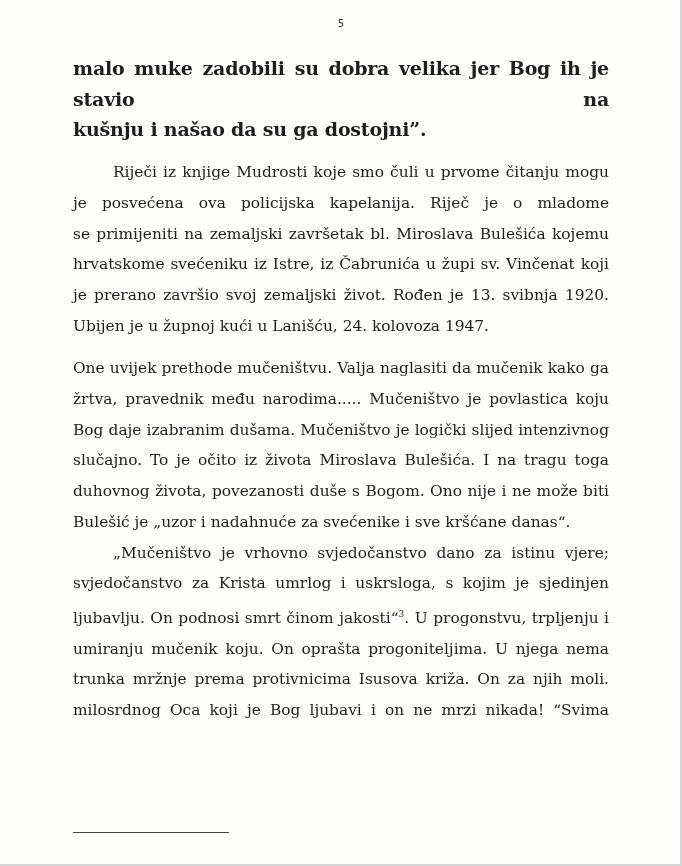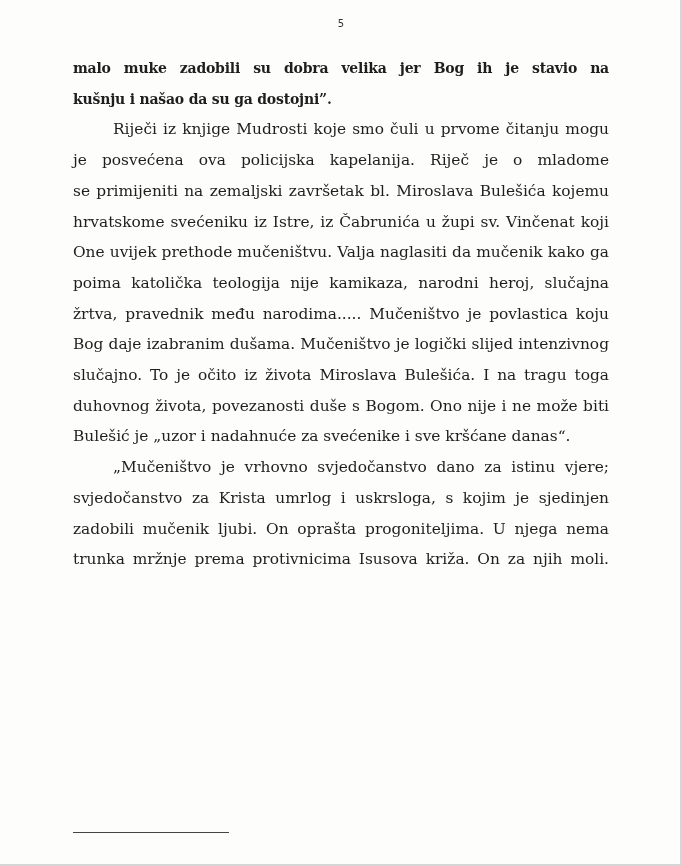--- a/index.html
+++ b/index.html
@@ -22,23 +22,23 @@
     text-align: center;
     font-family: "DejaVu Sans", sans-serif;
     font-size: 10px; color: #333;
   }
   .body-text {
     position: absolute; left: 73px; width: 536px; top: 53px;
     font-size: 15.4px; line-height: 30.7px;
   }
   .line { display: block; white-space: nowrap; }
   .justify { text-align: justify; text-align-last: justify; white-space: normal; }
-  .bold { font-weight: bold; font-size: 14px; letter-spacing: -0.2px; }
+  .bold { font-weight: bold; font-size: 19px; letter-spacing: -0.2px; }
   .indent { padding-left: 40px; }
-  .para-gap { }
+  .para-gap { margin-top: 12px; }
   sup.ref { font-size: 9px; vertical-align: 6px; }
   .footnote-rule {
     position: absolute; left: 73px; top: 832px; width: 156px; height: 1px;
     background: #444;
   }
   .footnote {
     position: absolute; left: 73px; top: 882px;
     font-family: Liberation Serif, serif;
     font-size: 11.5px; color: #222;
   }
@@ -54,37 +54,40 @@
     <div>
       <span class="line bold justify">malo muke zadobili su dobra velika jer Bog ih je stavio na</span>
       <span class="line bold">kušnju i našao da su ga dostojni”.</span>
     </div>
 
     <div class="para-gap">
       <span class="line justify indent">Riječi iz knjige Mudrosti koje smo čuli u prvome čitanju mogu</span>
       <span class="line justify">je posvećena ova policijska kapelanija. Riječ je o mladome</span>
       <span class="line justify">se primijeniti na zemaljski završetak bl. Miroslava Bulešića kojemu</span>
       <span class="line justify">hrvatskome svećeniku iz Istre, iz Čabrunića u župi sv. Vinčenat koji</span>
+      <span class="line justify">je prerano završio svoj zemaljski život. Rođen je 13. svibnja 1920.</span>
+      <span class="line">Ubijen je u župnoj kući u Lanišću, 24. kolovoza 1947.</span>
     </div>
 
     <div class="para-gap">
       <span class="line justify">One uvijek prethode mučeništvu. Valja naglasiti da mučenik kako ga</span>
-      <span class="line justify">poima katolička teologija nije kamikaza, narodni heroj, slučajna</span>
       <span class="line justify">žrtva, pravednik među narodima..... Mučeništvo je povlastica koju</span>
       <span class="line justify">Bog daje izabranim dušama. Mučeništvo je logički slijed intenzivnog</span>
       <span class="line justify">slučajno. To je očito iz života Miroslava Bulešića. I na tragu toga</span>
       <span class="line justify">duhovnog života, povezanosti duše s Bogom. Ono nije i ne može biti</span>
       <span class="line">Bulešić je „uzor i nadahnuće za svećenike i sve kršćane danas“.</span>
     </div>
 
     <div>
       <span class="line justify indent">„Mučeništvo je vrhovno svjedočanstvo dano za istinu vjere;</span>
       <span class="line justify">svjedočanstvo za Krista umrlog i uskrsloga, s kojim je sjedinjen</span>
-      <span class="line justify">zadobili mučenik ljubi. On oprašta progoniteljima. U njega nema</span>
+      <span class="line justify"><span>ljubavlju. On podnosi smrt činom jakosti“</span><sup class="ref">3</sup><span>. U progonstvu, trpljenju i</span></span>
+      <span class="line justify">umiranju mučenik koju. On oprašta progoniteljima. U njega nema</span>
       <span class="line justify">trunka mržnje prema protivnicima Isusova križa. On za njih moli.</span>
+      <span class="line justify">milosrdnog Oca koji je Bog ljubavi  i on ne mrzi nikada! “Svima</span>
     </div>
   </div>
 
   <div class="footnote-rule"></div>
   <div class="footnote">
     <sup>3</sup>
     <span>Katekizam Katoličke Crkve (KKC) br. 2473.</span>
   </div>
 </div>
 

